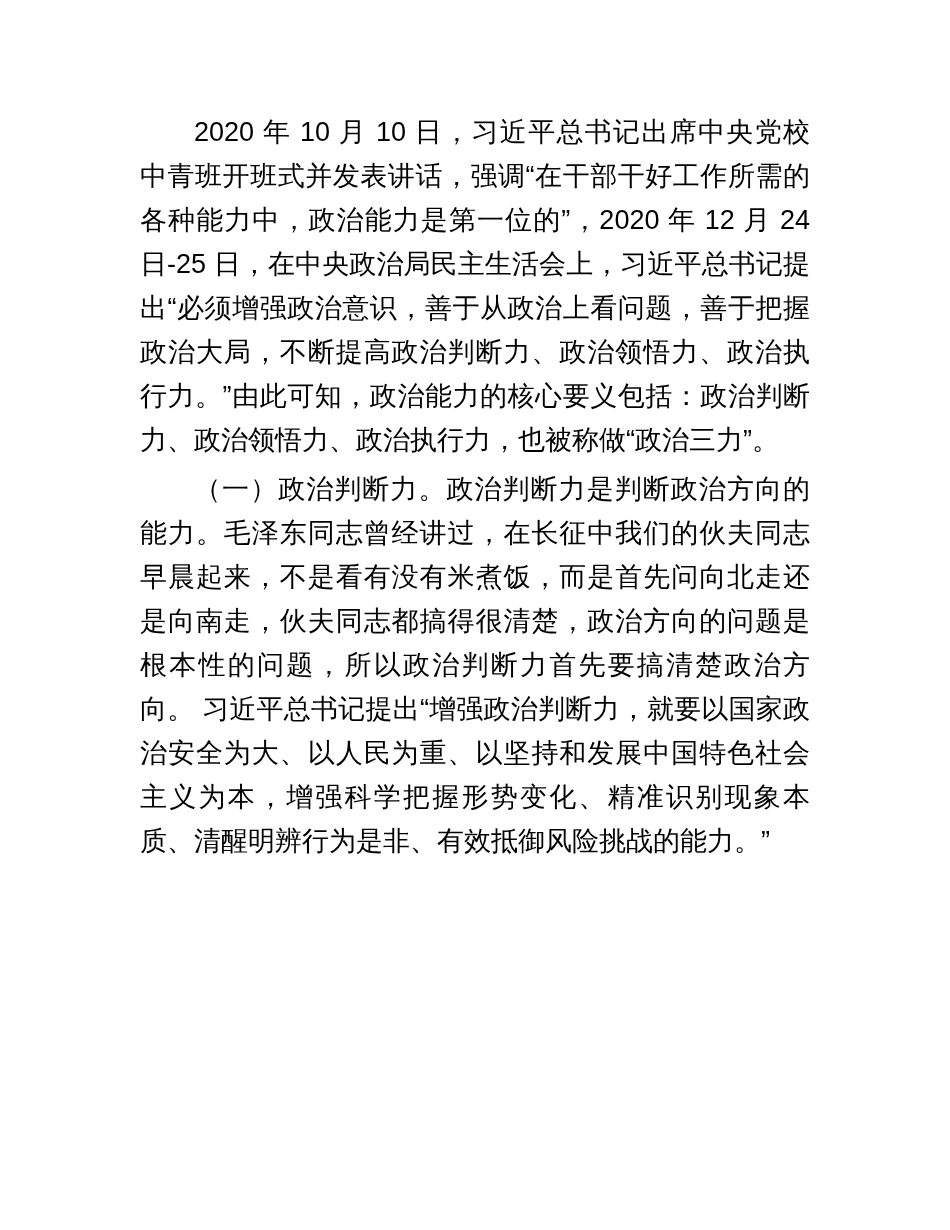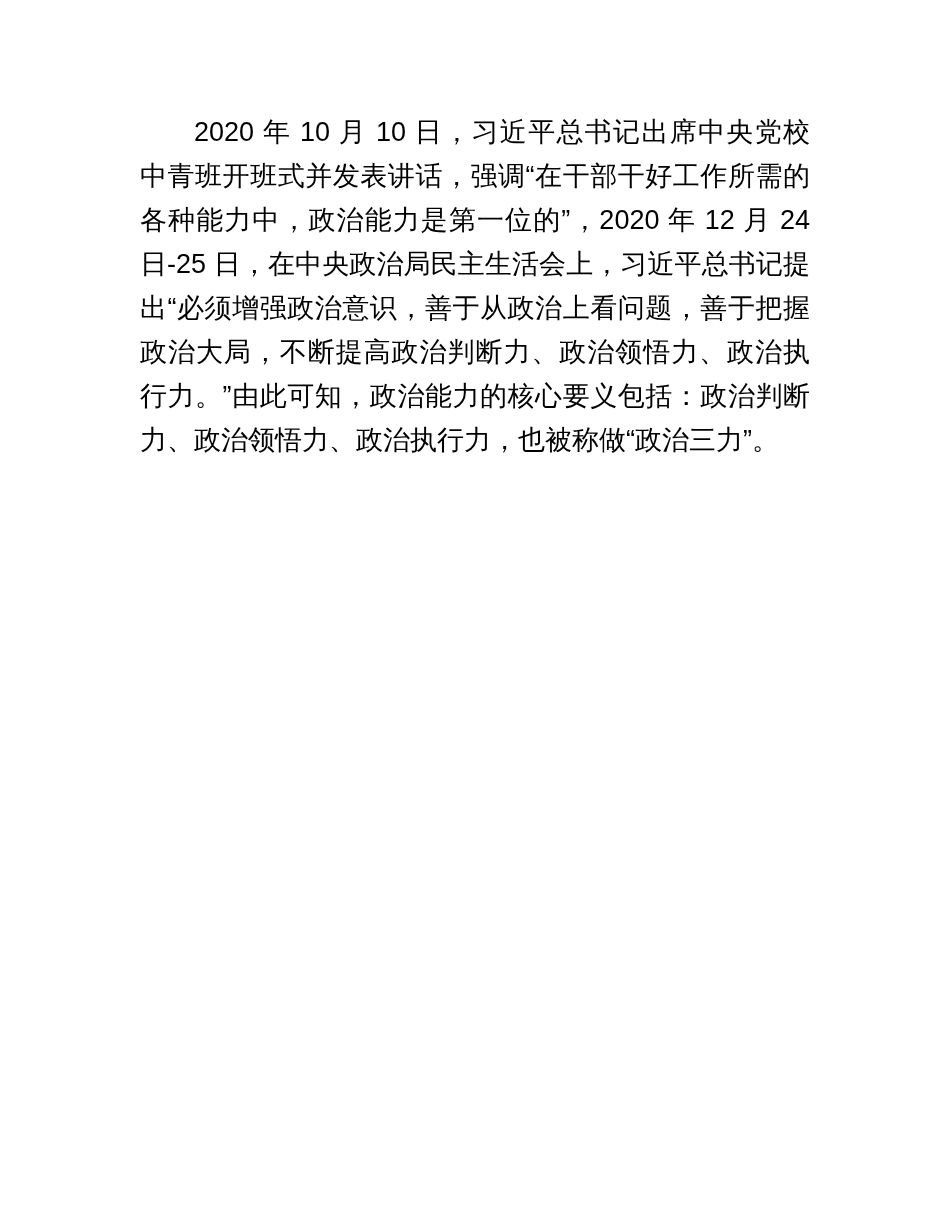--- a/index.html
+++ b/index.html
@@ -31,14 +31,15 @@
     word-break: break-all;
     overflow-wrap: break-word;
   }
 </style>
 </head>
 <body>
 
 <div class="page">
   <div class="doc-content">
     <p class="doc-para">2020 年 10 月 10 日，习近平总书记出席中央党校中青班开班式并发表讲话，强调“在干部干好工作所需的各种能力中，政治能力是第一位的”，2020 年 12 月 24 日-25 日，在中央政治局民主生活会上，习近平总书记提出“必须增强政治意识，善于从政治上看问题，善于把握政治大局，不断提高政治判断力、政治领悟力、政治执行力。”由此可知，政治能力的核心要义包括：政治判断力、政治领悟力、政治执行力，也被称做“政治三力”。</p>
+    <p class="doc-para">（一）政治判断力。政治判断力是判断政治方向的能力。毛泽东同志曾经讲过，在长征中我们的伙夫同志早晨起来，不是看有没有米煮饭，而是首先问向北走还是向南走，伙夫同志都搞得很清楚，政治方向的问题是根本性的问题，所以政治判断力首先要搞清楚政治方向。 习近平总书记提出“增强政治判断力，就要以国家政治安全为大、以人民为重、以坚持和发展中国特色社会主义为本，增强科学把握形势变化、精准识别现象本质、清醒明辨行为是非、有效抵御风险挑战的能力。”</p>
   </div>
 </div>
 
 </body></html>

